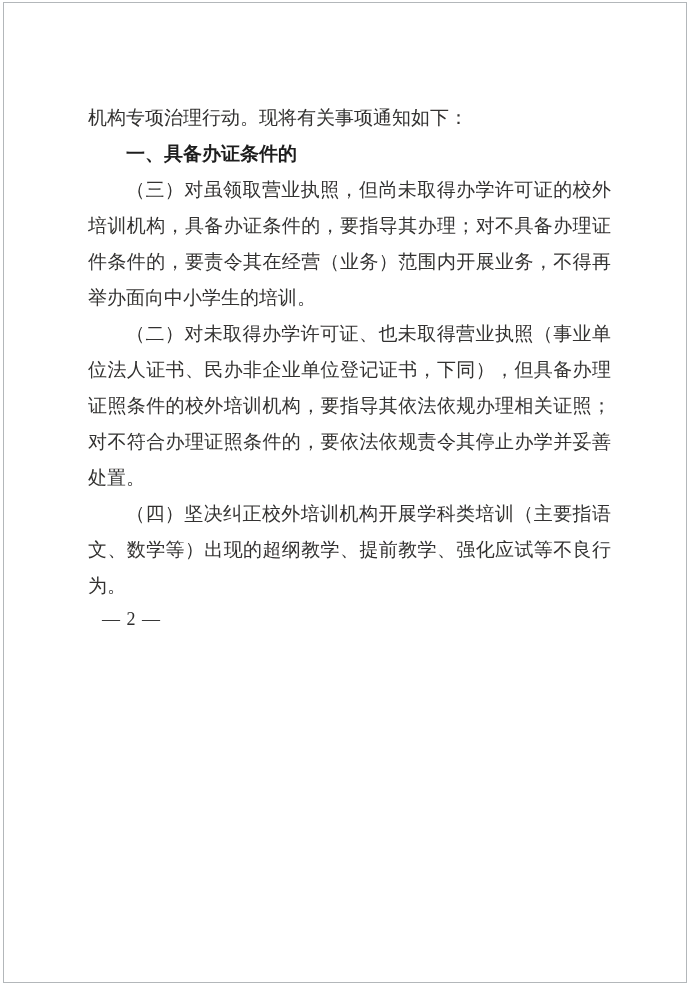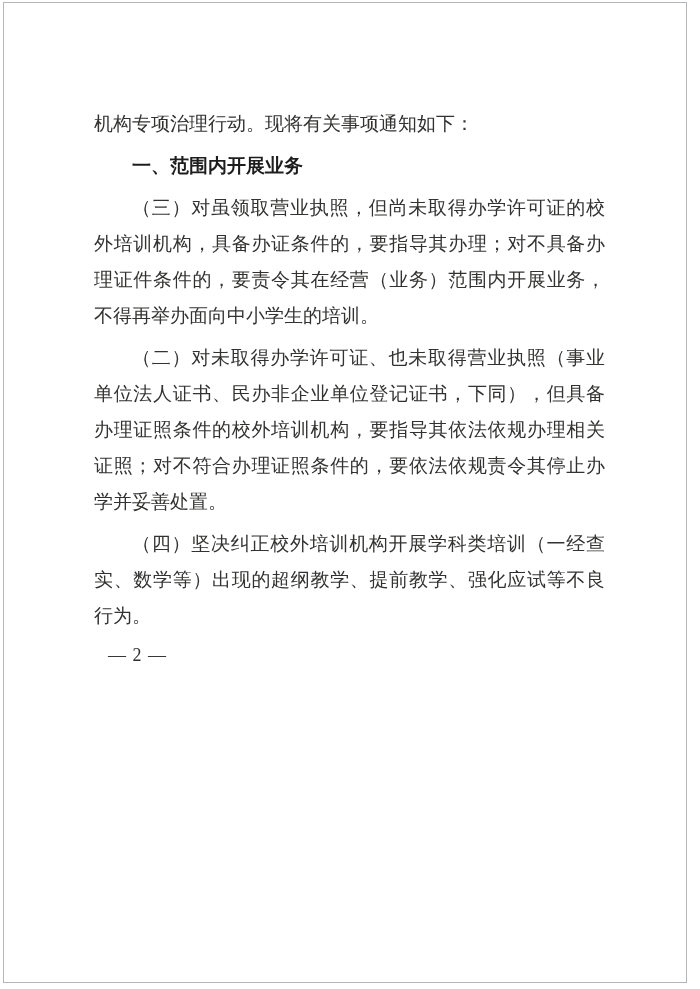--- a/index.html
+++ b/index.html
@@ -28,21 +28,21 @@
     position: absolute;
     left: 88px;
     top: 100px;
     width: 523px;
     color: #333231;
     font-size: 19px;
     line-height: 36px;
     font-weight: 400;
   }
   .content p {
-    margin: 6px;
+    margin: 0;
     text-align: justify;
   }
   .indent-first {
     text-indent: 2em;
   }
   .section-heading {
     margin: 0;
     text-indent: 2em;
     font-family: "Liberation Sans", "DejaVu Sans", sans-serif;
     font-weight: 700;
@@ -62,25 +62,25 @@
   }
 </style>
 </head>
 <body>
 
 <div class="scan-border"></div>
 
 <div class="content">
   <p>机构专项治理行动。现将有关事项通知如下：</p>
 
-  <p class="section-heading">一、范围内开展业务</p>
+  <p class="section-heading">一、具备办证条件的</p>
 
 
   <p class="indent-first">（三）对虽领取营业执照，但尚未取得办学许可证的校外培训机构，具备办证条件的，要指导其办理；对不具备办理证件条件的，要责令其在经营（业务）范围内开展业务，不得再举办面向中小学生的培训。</p>
 
   <p class="indent-first">（二）对未取得办学许可证、也未取得营业执照（事业单位法人证书、民办非企业单位登记证书，下同），但具备办理证照条件的校外培训机构，要指导其依法依规办理相关证照；对不符合办理证照条件的，要依法依规责令其停止办学并妥善处置。</p>
 
-  <p class="indent-first">（四）坚决纠正校外培训机构开展学科类培训（一经查实、数学等）出现的超纲教学、提前教学、强化应试等不良行为。</p>
+  <p class="indent-first">（四）坚决纠正校外培训机构开展学科类培训（主要指语文、数学等）出现的超纲教学、提前教学、强化应试等不良行为。</p>
 
 
 
   <p class="page-footer">— 2 —</p>
 </div>
 
 </body></html>

